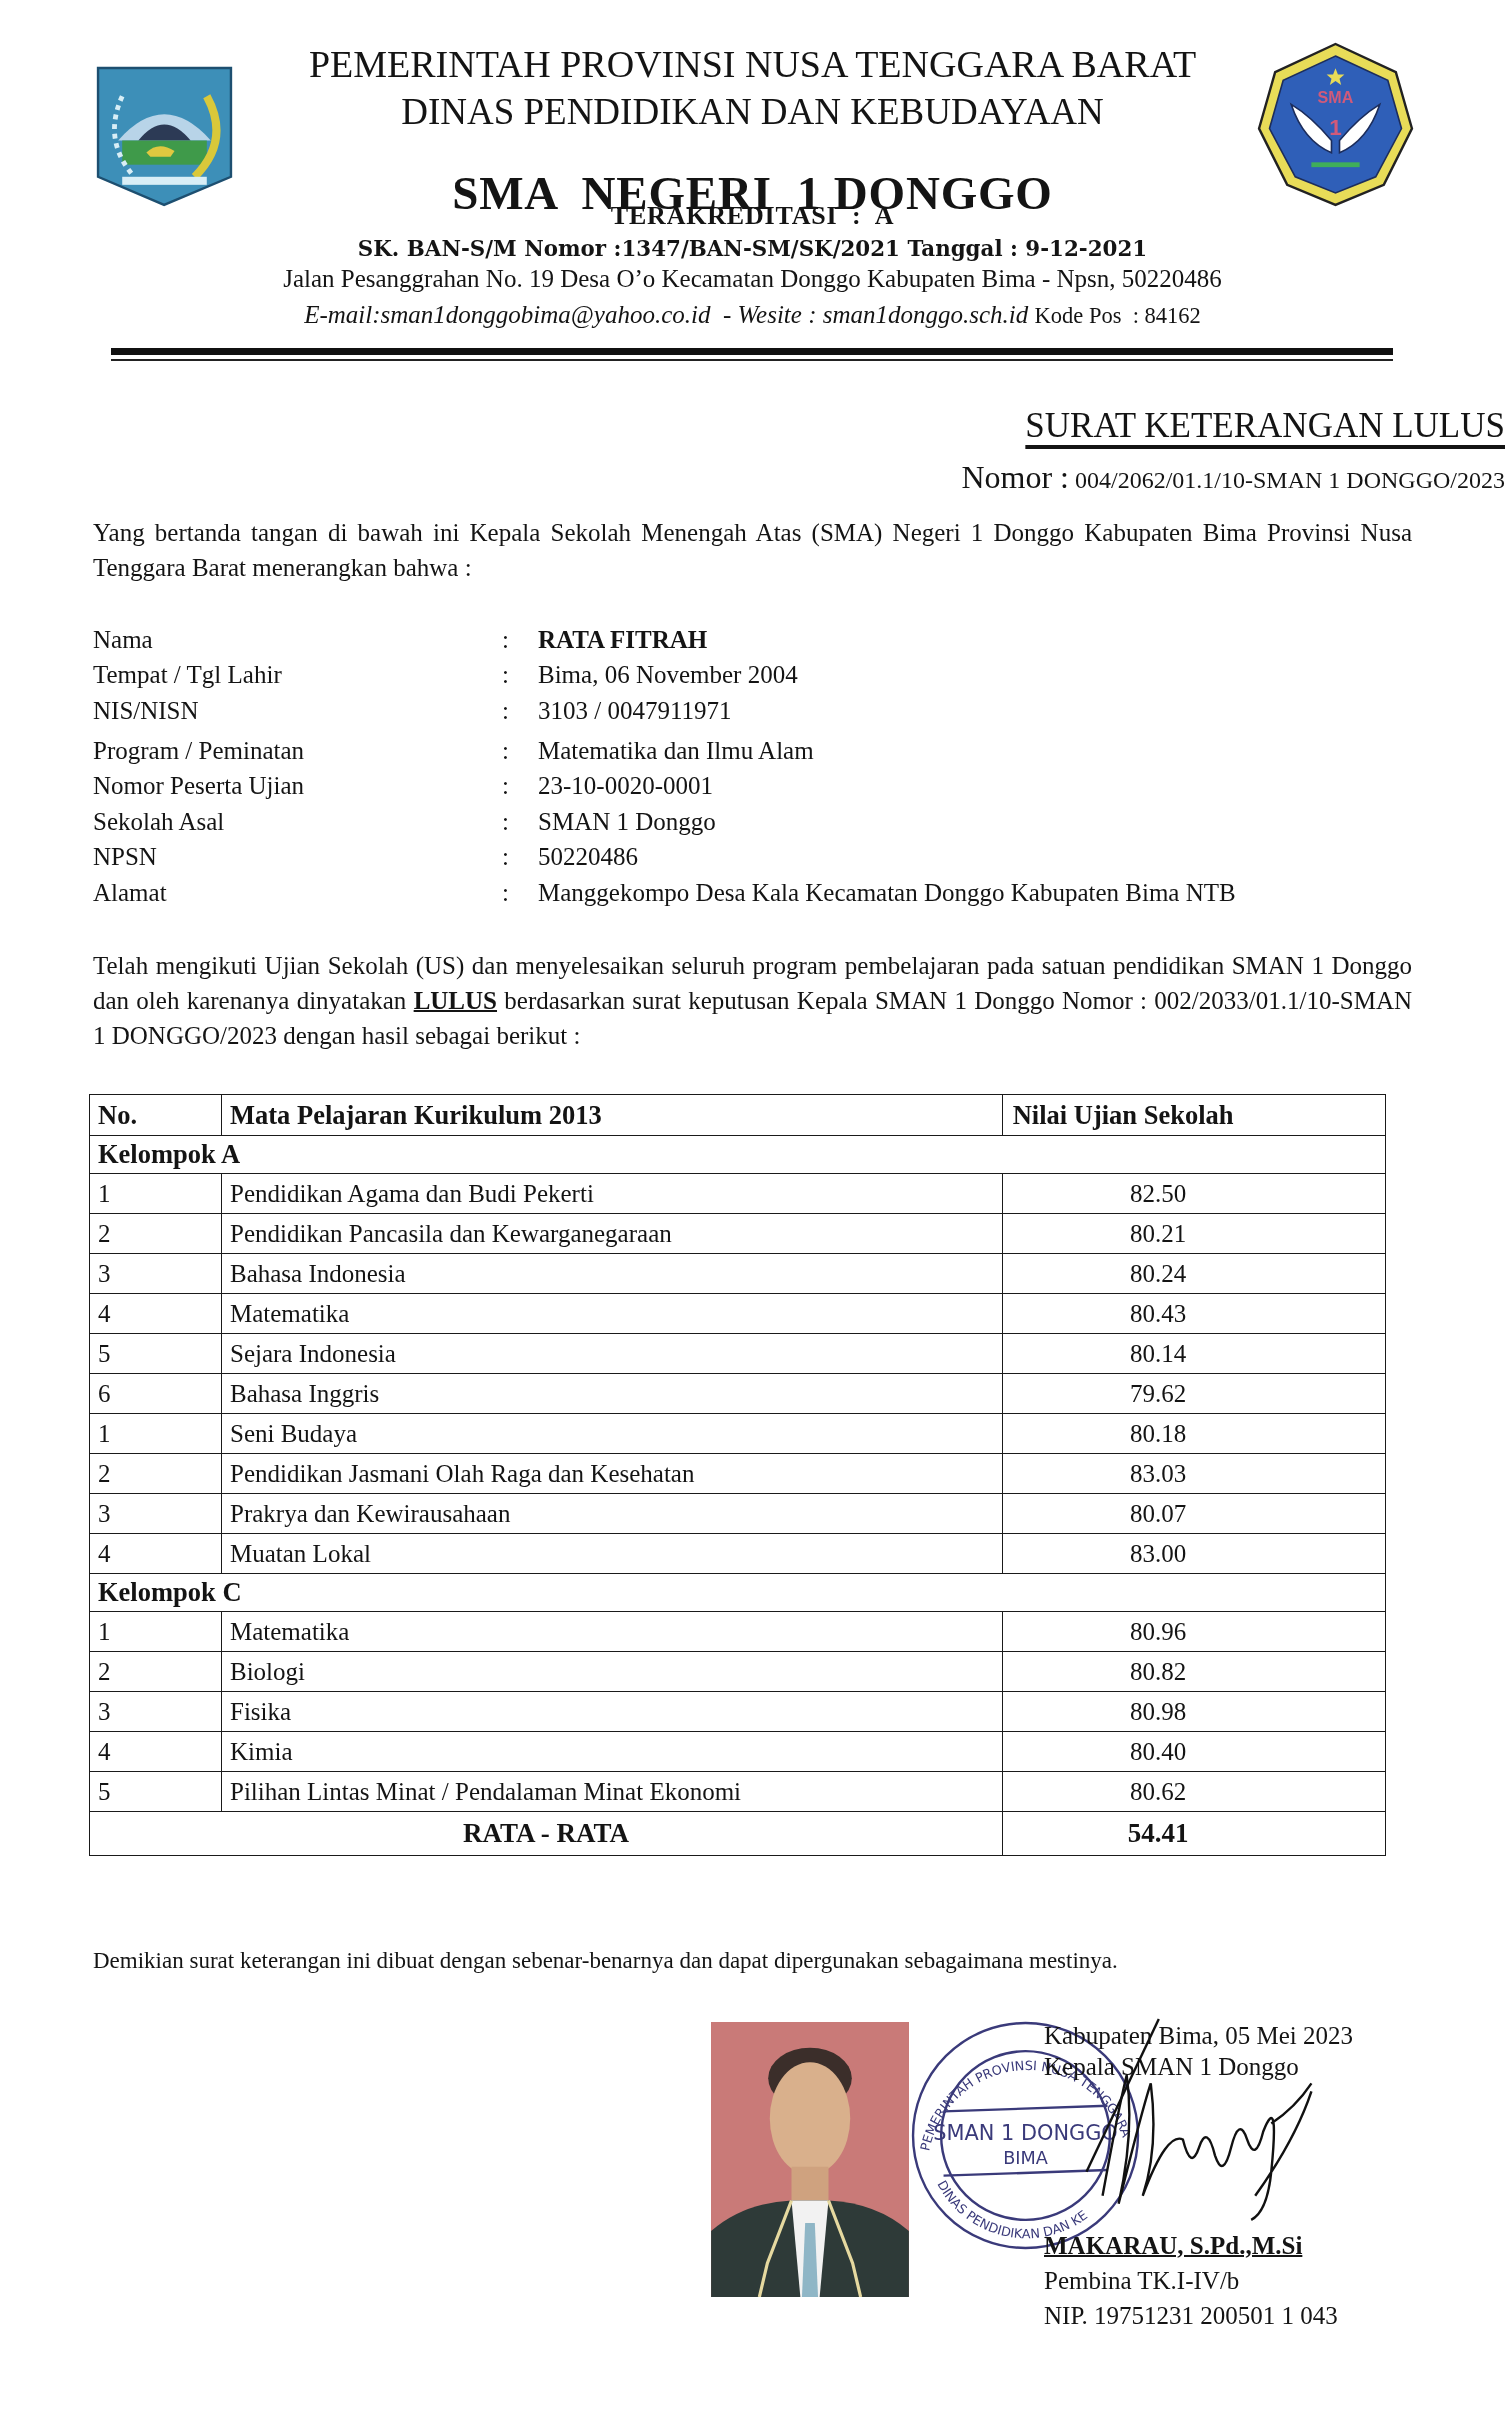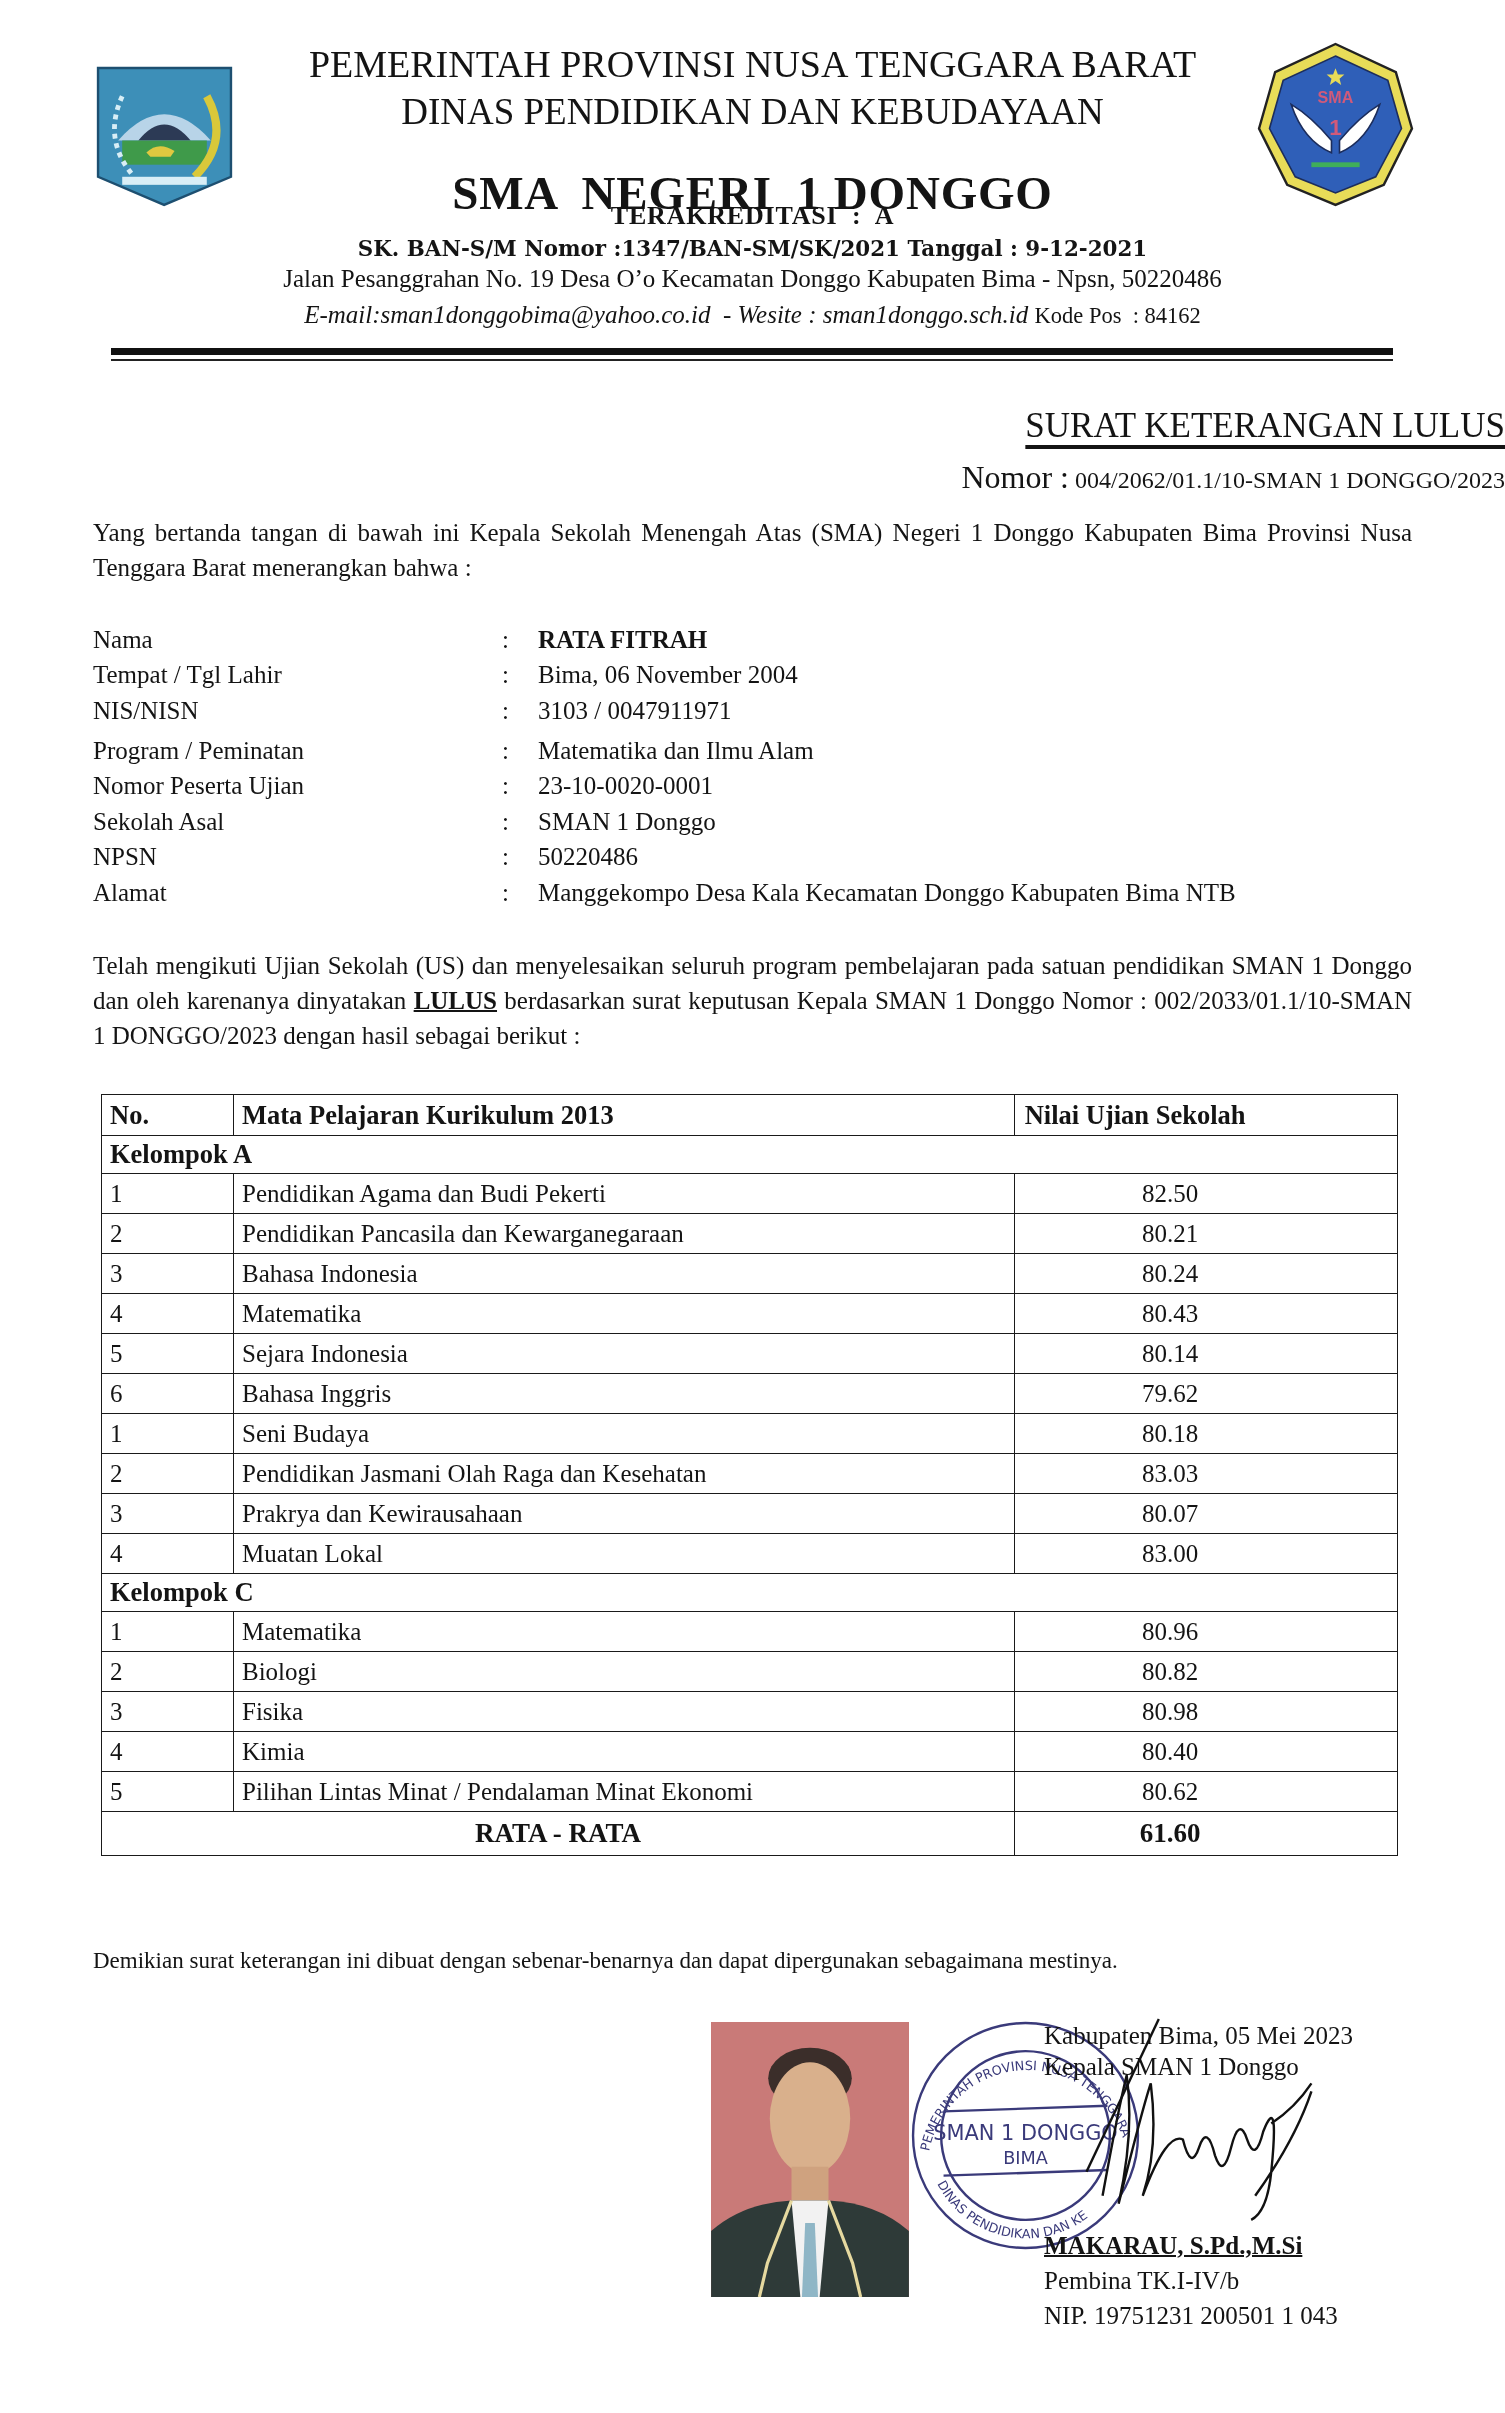--- a/index.html
+++ b/index.html
@@ -35,21 +35,21 @@
   
   .id-row { left: 93px; font-size: 25px; height: 37px; }
   .id-label { position: absolute; left: 0; width: 402px; }
   .id-colon { position: absolute; left: 409px; }
   .id-value { position: absolute; left: 445px; white-space: nowrap; }
 
   #body2 { top: 948px; }
   .lulus { text-decoration: underline; text-decoration-thickness: 2.4px; font-weight: bold; }
 
   
-  .tbl { left: 101px; top: 1094px; width: 1297px; border-collapse: collapse; font-size: 25px; }
+  .tbl { left: 89px; top: 1094px; width: 1297px; border-collapse: collapse; font-size: 25px; }
   .tbl td, .tbl th { border: 1.6px solid #1a1a1a; padding: 0 8px; height: 39px; vertical-align: middle; }
   .tbl th { font-weight: bold; text-align: left; font-size: 26.5px; height: 40px; }
   .tbl .c-no { width: 115px; }
   .tbl .c-val { width: 310px; text-align: center; padding-right: 72px; padding-left: 0; }
   .tbl th.c-val { text-align: left; padding-left: 9.7px; padding-right: 0; }
   .tbl .grp td { font-weight: bold; font-size: 26.5px; height: 37px; }
   .tbl .avg td { font-weight: bold; font-size: 27px; height: 43px; }
   .tbl .avg .avg-label { text-align: center; }
 
   #closing { top: 1948px; left: 93px; font-size: 23px; }
@@ -248,21 +248,21 @@
       </tr>
       <tr>
         <td class="c-no">5</td>
         <td class="c-subj">Pilihan Lintas Minat / Pendalaman Minat Ekonomi</td>
         <td class="c-val">80.62</td>
       </tr>
     </tbody>
   <tfoot>
     <tr class="avg">
       <td colspan="2" class="avg-label">RATA - RATA</td>
-      <td class="c-val">61.60</td>
+      <td class="c-val">54.41</td>
     </tr>
   </tfoot>
 </table>
 
 <div class="abs" id="closing">Demikian surat keterangan ini dibuat dengan sebenar-benarnya dan dapat dipergunakan sebagaimana mestinya.</div>
 
 <div class="abs photo">
   <svg width="198" height="275" viewBox="0 0 246 342">
     <rect width="246" height="342" fill="#c97a78"></rect>
     <ellipse cx="123" cy="70" rx="52" ry="38" fill="#3b2e2a"></ellipse>

